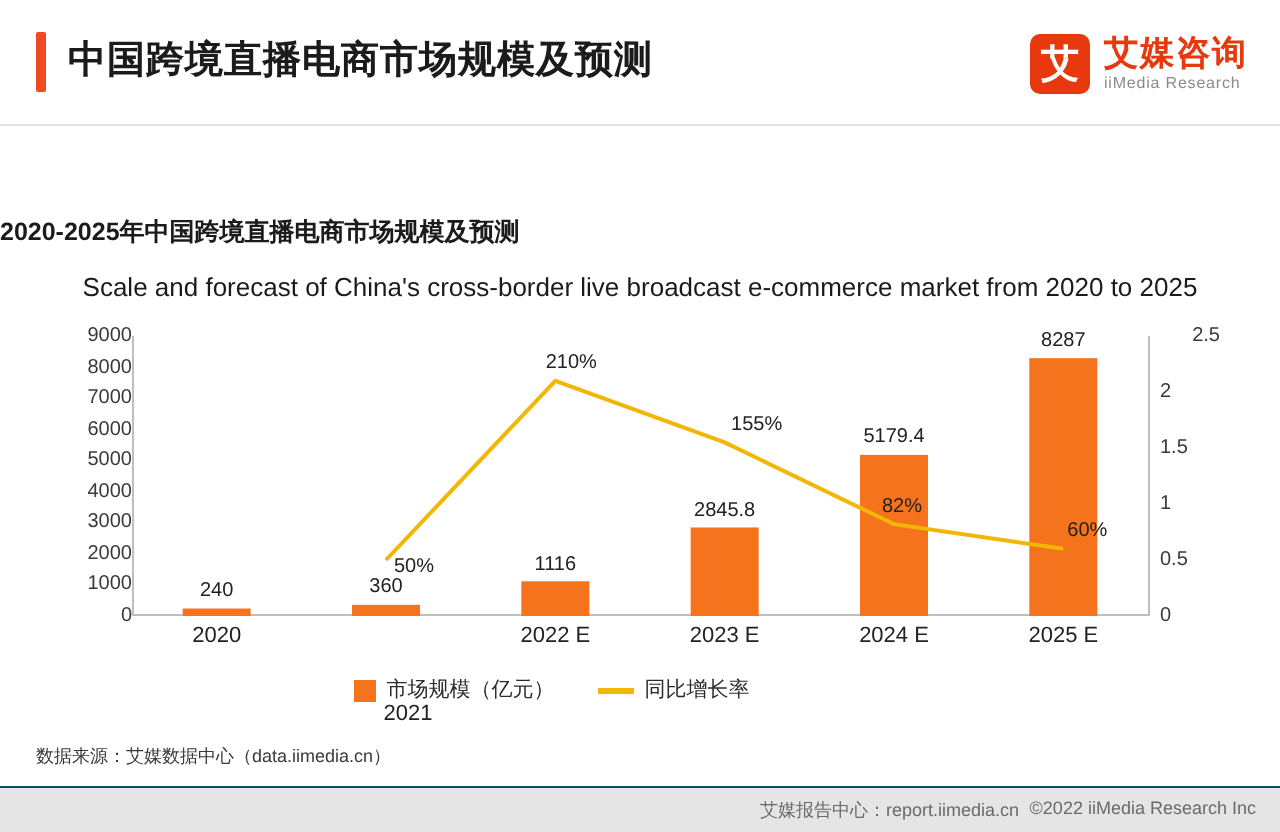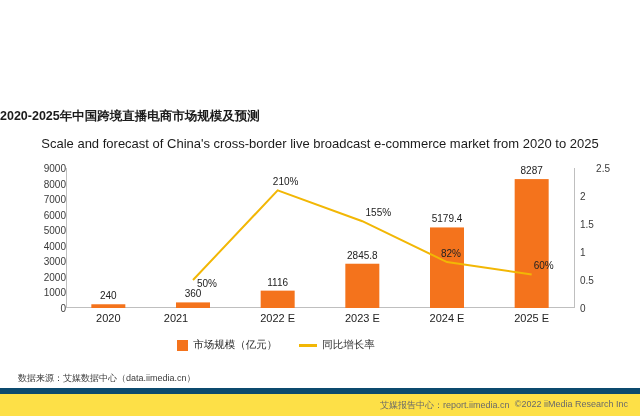--- a/index.html
+++ b/index.html
@@ -202,22 +202,22 @@
     left: 18px; top: 372px;
     font-size: 9px;
     color: #3a3a3a;
     white-space: nowrap;
   }
   .footer-bar {
     position: absolute;
     left: 0; bottom: 0;
     width: 640px;
     height: 22px;
-    border-top: 6px solid #0c4a6e;
-    background: #fde047;
+    border-top: 1px solid #0c4a6e;
+    background: #e5e5e5;
   }
   .footer-left {
     position: absolute;
     left: 380px; top: 5px;
     font-size: 9px;
     color: #6a6a6a;
     white-space: nowrap;
   }
   .footer-right {
     position: absolute;
@@ -227,20 +227,31 @@
     white-space: nowrap;
     text-align: center;
   }
   svg.overlay { position: absolute; left: 0; top: 0; overflow: visible; }
 </style>
 </head>
 <body>
 
 <div id="page">
 
+  <div class="header">
+    <div class="header-accent"></div>
+    <div class="header-title">中国跨境直播电商市场规模及预测</div>
+    <div class="brand">
+      <div class="brand-mark">艾</div>
+      <div class="brand-text">
+        <div class="brand-cn">艾媒咨询</div>
+        <div class="brand-en">iiMedia Research</div>
+      </div>
+    </div>
+  </div>
 
   <div class="chart-title-cn">2020-2025年中国跨境直播电商市场规模及预测</div>
   <div class="chart-title-en">Scale and forecast of China's cross-border live broadcast e-commerce market from 2020 to 2025</div>
 
   <div class="plot">
     <div class="plot-area"></div>
     <svg class="overlay" width="508" height="140">
       <g id="bars">
           <rect x="25.333333333333336" y="136.26666666666668" width="34" height="3.7333333333333334" fill="#f4731c"></rect>
           <rect x="110" y="134.4" width="34" height="5.6000000000000005" fill="#f4731c"></rect>
@@ -281,21 +292,21 @@
       <div class="bar-label" style="left: 447px; top: 213.432px;">5179.4</div>
       <div class="bar-label" style="left: 531.667px; top: 165.091px;">8287</div>
       <div class="line-label" style="left: 207px; top: 278px;">50%</div>
       <div class="line-label" style="left: 285.667px; top: 176.4px;">210%</div>
       <div class="line-label" style="left: 378.333px; top: 207.2px;">155%</div>
       <div class="line-label" style="left: 451px; top: 248.08px;">82%</div>
       <div class="line-label" style="left: 543.667px; top: 260.4px;">60%</div>
     </div>
   <div class="xlabels" id="xlabels">
       <div class="xtick" style="left: 42.3333px;">2020</div>
-      <div class="xtick" style="left: 110px;">2021</div>
+      <div class="xtick" style="left: 138px; margin-top: 39px;">2021</div>
       <div class="xtick" style="left: 211.667px;">2022 E</div>
       <div class="xtick" style="left: 296.333px;">2023 E</div>
       <div class="xtick" style="left: 381px;">2024 E</div>
       <div class="xtick" style="left: 465.667px;">2025 E</div>
     </div>
 
   <div class="legend">
     <div class="legend-item">
       <span class="legend-swatch-bar"></span>
       <span>市场规模（亿元）</span>

